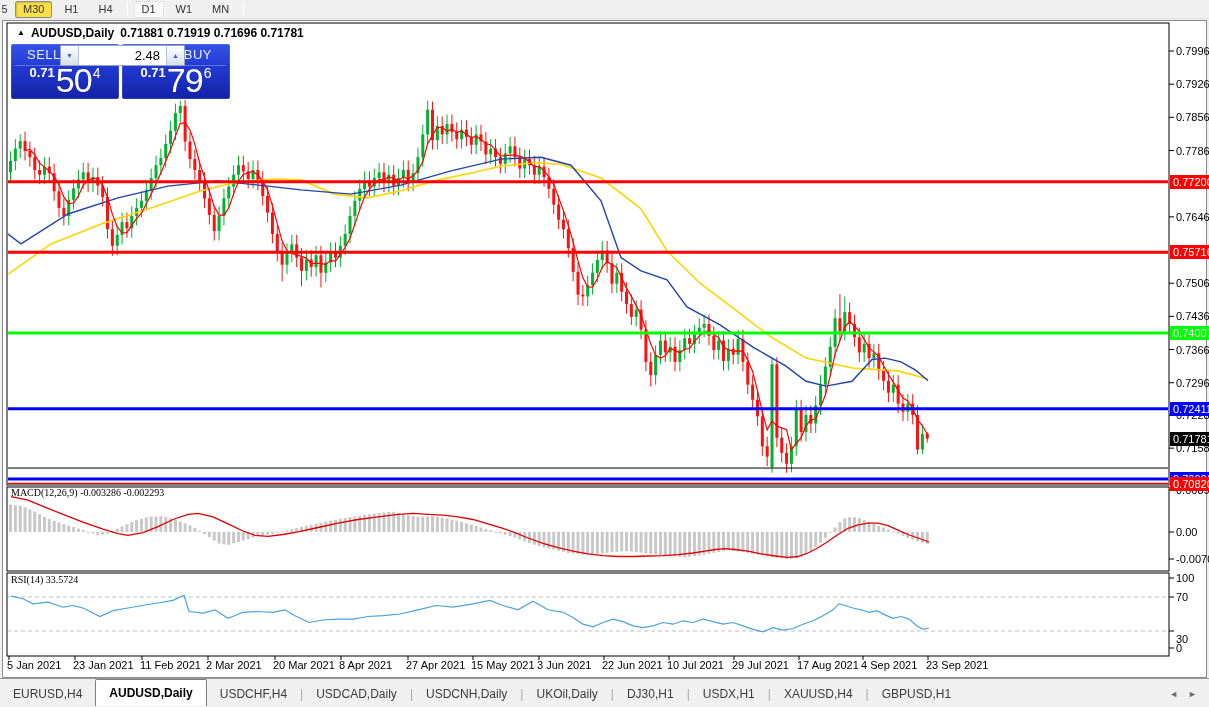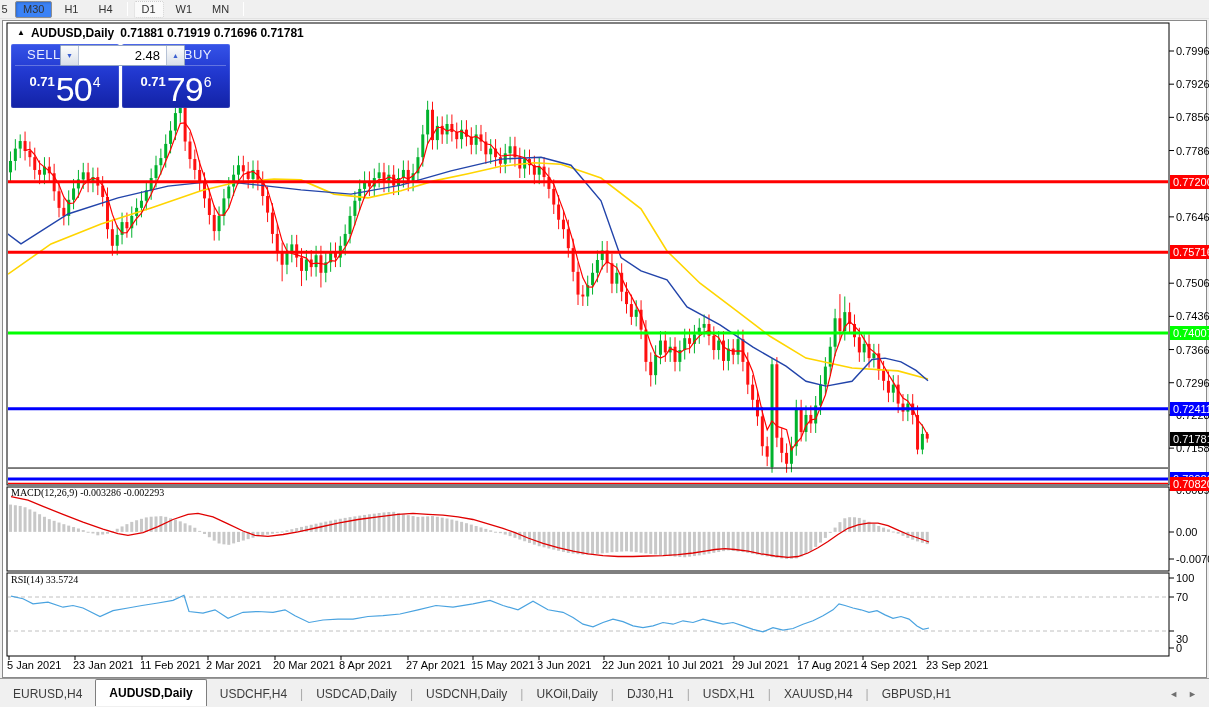--- a/index.html
+++ b/index.html
@@ -7,21 +7,21 @@
     font-family:"Liberation Sans", sans-serif; background:#f0f0f0; }
   #stage { position:relative; width:1209px; height:707px; background:#f0f0f0; }
 
   
   #toolbar { position:absolute; left:0; top:0; width:1209px; height:19px;
     background:#f0f0f0; border-bottom:1px solid #e3e3e3; display:flex; align-items:center; }
   .tf-btn { height:17px; margin:1px 2px; padding:0 7px; font-size:11px; color:#333;
     display:flex; align-items:center; justify-content:center; border:1px solid transparent;
     border-radius:2px; white-space:nowrap; cursor:default; }
   .tf-btn.partial { width:11px; padding:0 2px 0 0; overflow:hidden; margin-left:0; }
-  .tf-btn.pressed { border:1px solid #8e8e8e; background:#3b82f6;
+  .tf-btn.pressed { border:1px solid #8e8e8e; background:#fde047;
     box-shadow:inset 1px 1px 2px rgba(0,0,0,0.18); }
   .tf-btn.subtle { background:#fafafa; border:1px dotted #cfcfcf; }
   .tf-sep { width:1px; height:14px; margin:0 4px; background:#d7d7d7;
     border-right:1px solid #ffffff; }
 
   
   #chart-window { position:absolute; left:2px; top:20px; width:1205px; height:658px;
     background:#ffffff; border:1px solid #8a8a8a; }
   #plot-svg { position:absolute; left:0; top:0; }
 
@@ -33,21 +33,21 @@
 
   
   .tick-label { position:absolute; left:1173px; font-size:11px; color:#000; height:13px;
     line-height:13px; white-space:nowrap; }
   .px-label { position:absolute; left:1167px; font-size:11px; color:#fff; height:14px;
     line-height:14px; padding:0 3px; white-space:nowrap; }
   .date-label { position:absolute; font-size:11px; color:#000; top:638px; white-space:nowrap; }
 
   
   #trade-widget { position:absolute; left:8px; top:23px; width:219px; height:55px; }
-  .tw-panel { position:absolute; top:0; width:108px; height:64px; border-radius:2px;
+  .tw-panel { position:absolute; top:0; width:108px; height:55px; border-radius:2px;
     background:linear-gradient(180deg,#3553e8 0%,#2138cf 45%,#1322a6 100%);
     box-shadow:inset 0 0 0 1px rgba(255,255,255,0.12); }
   .tw-panel.left { left:0; }
   .tw-panel.right { left:111px; }
   .tw-btn-label { position:absolute; top:3px; font-size:13px; color:#e7ecff; letter-spacing:0.5px; }
   .tw-hr { position:absolute; top:21px; left:4px; right:4px; height:1px;
     background:rgba(255,255,255,0.28); }
   .tw-price { position:absolute; bottom:1px; left:0; right:0; height:33px; display:flex;
     align-items:flex-start; justify-content:center; color:#fff; }
   .tw-price .small { font-size:13px; font-weight:bold; margin:0 1px 4px 0; }

